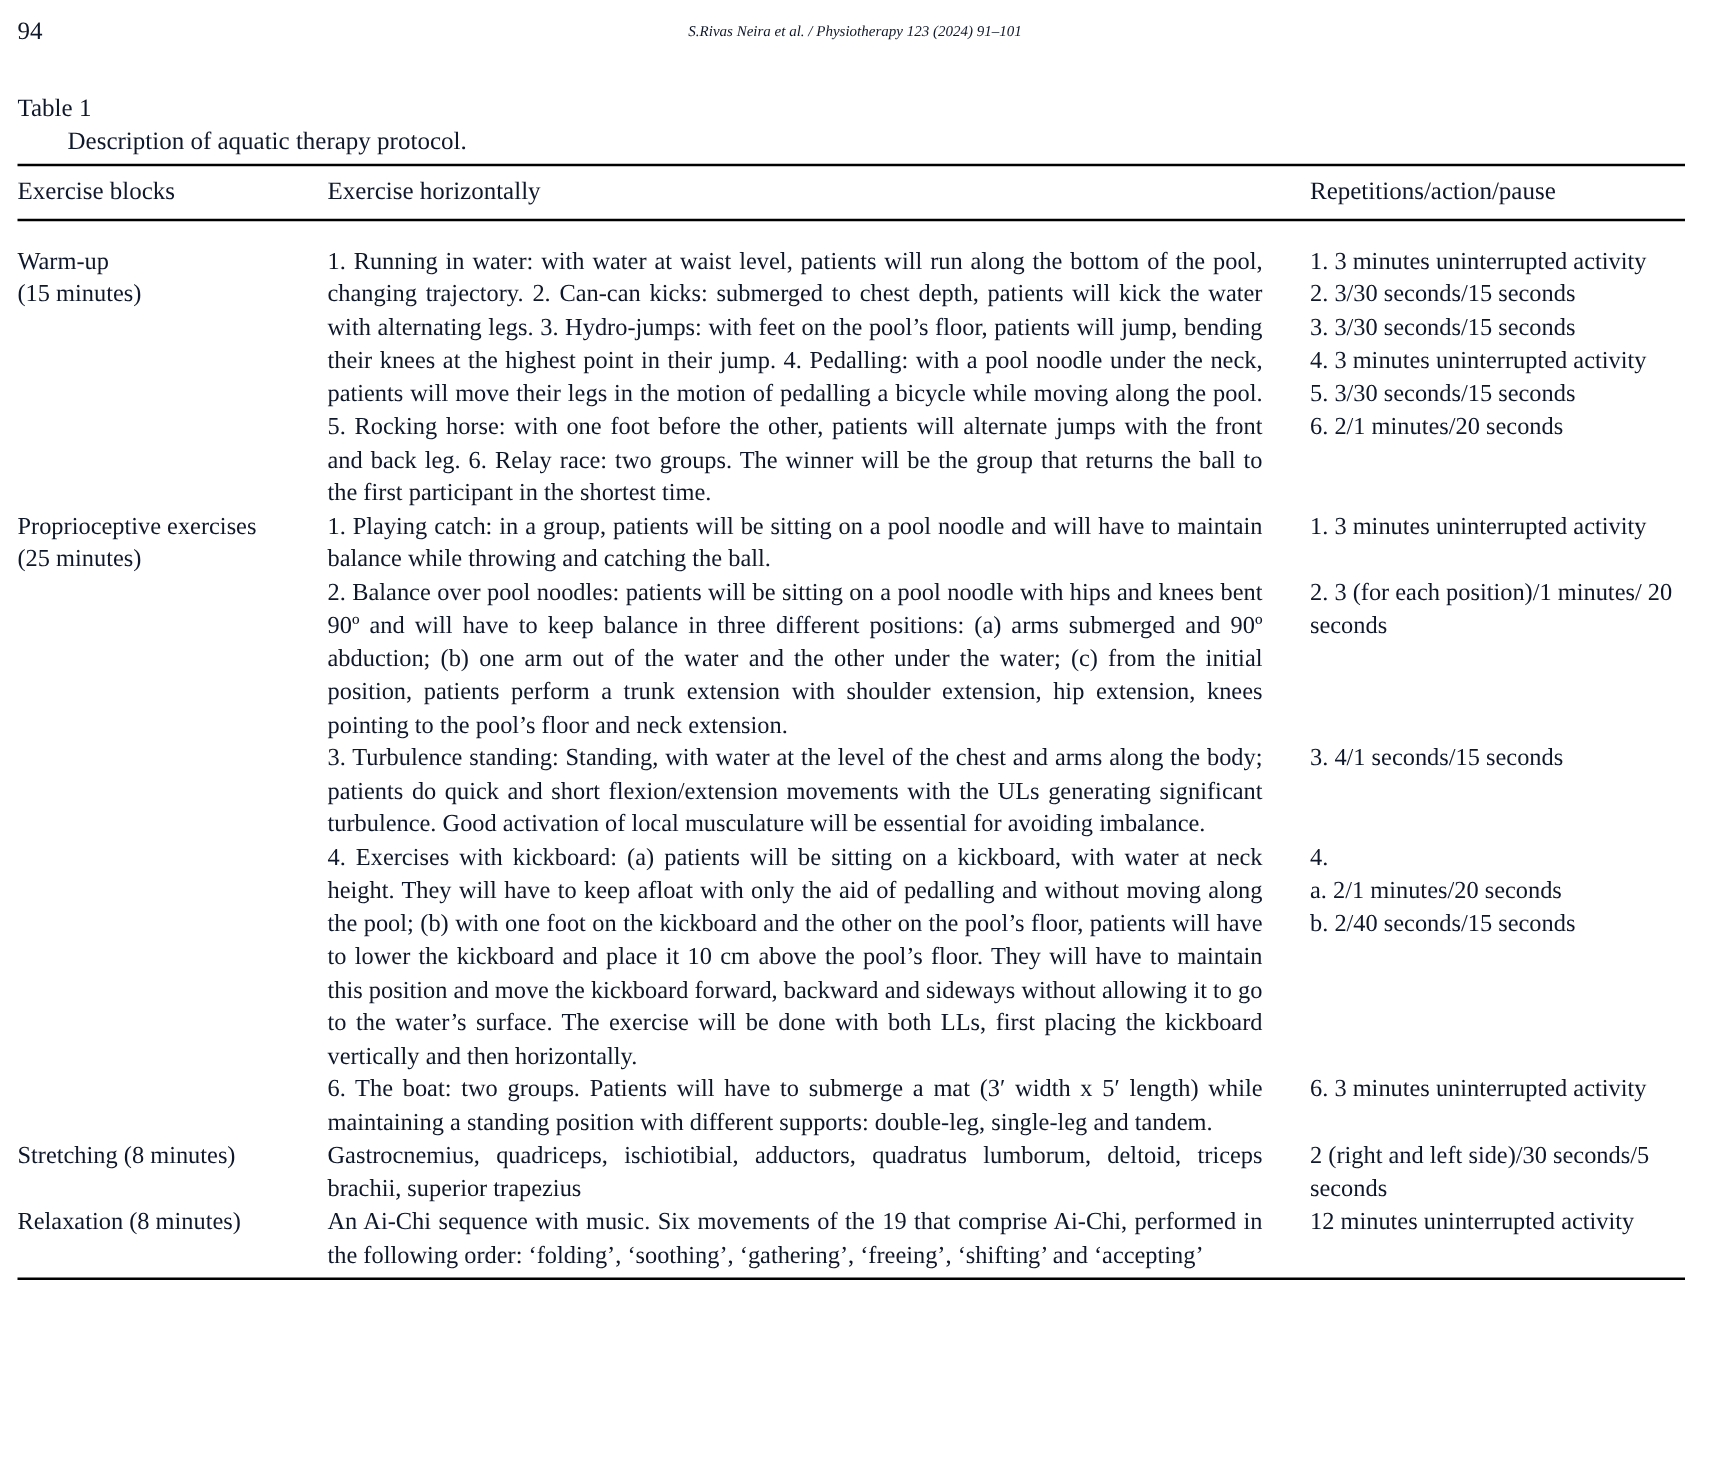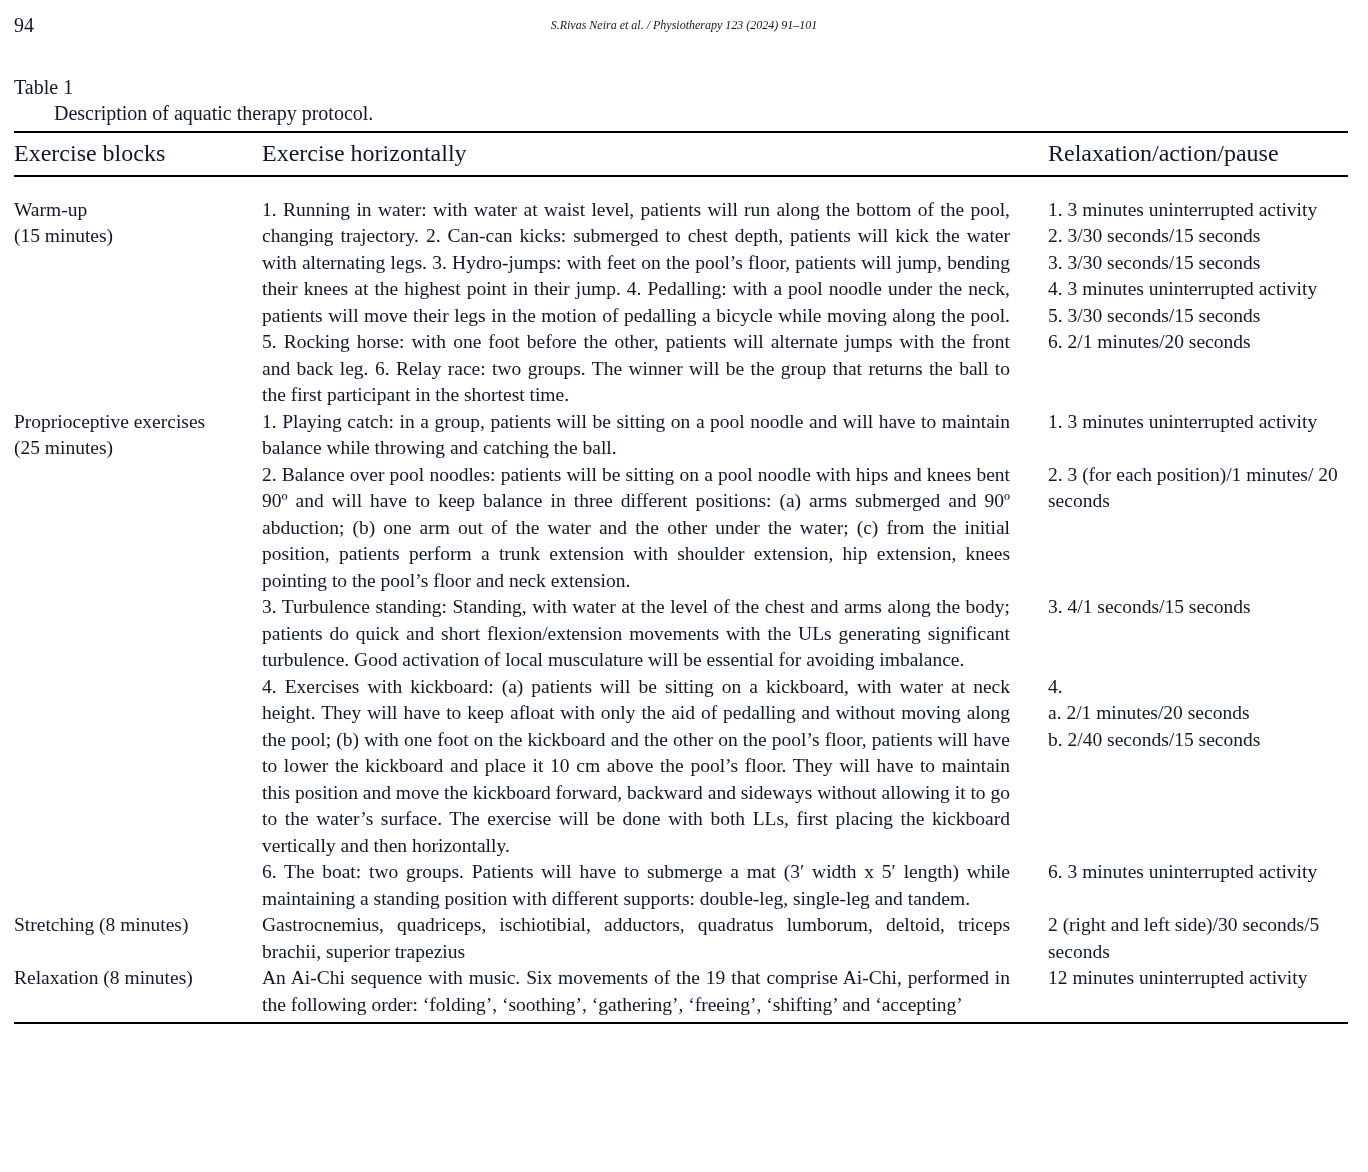--- a/index.html
+++ b/index.html
@@ -48,21 +48,21 @@
     top: 131px;
     width: 1334px;
     border-top: 2px solid #000;
     border-bottom: 2px solid #000;
   }
   .thead {
     display: grid;
     grid-template-columns: 248px 786px 300px;
     padding: 7px 0 8px 0;
     border-bottom: 2px solid #000;
-    font-size: 24px;
+    font-size: 20px;
   }
   .tbody { padding: 20px 0 4px 0; }
   .trow {
     display: grid;
     grid-template-columns: 248px 786px 300px;
     align-items: start;
   }
   .c1 { padding-right: 10px; }
   .c2 {
     box-sizing: border-box;
@@ -86,21 +86,21 @@
   <div class="pagenum">94</div>
   <div class="runhead">S.Rivas Neira et al. / Physiotherapy 123 (2024) 91–101</div>
 
   <div class="tbl-label">Table 1</div>
   <div class="tbl-caption">Description of aquatic therapy protocol.</div>
 
   <div class="tbl">
     <div class="thead">
       <div class="c1">Exercise blocks</div>
       <div class="c2" style="text-align:left">Exercise horizontally</div>
-      <div class="c3">Relaxation/action/pause</div>
+      <div class="c3">Repetitions/action/pause</div>
     </div>
 
     <div class="tbody">
 
       <div class="trow">
         <div class="c1">
           <div>Warm-up</div>
           <div>(15 minutes)</div>
         </div>
         <div class="c2">1. Running in water: with water at waist level, patients will run along the bottom of the pool, changing trajectory. 2. Can-can kicks: submerged to chest depth, patients will kick the water with alternating legs. 3. Hydro-jumps: with feet on the pool’s floor, patients will jump, bending their knees at the highest point in their jump. 4. Pedalling: with a pool noodle under the neck, patients will move their legs in the motion of pedalling a bicycle while moving along the pool. 5. Rocking horse: with one foot before the other, patients will alternate jumps with the front and back leg. 6. Relay race: two groups. The winner will be the group that returns the ball to the first participant in the shortest time.</div>

